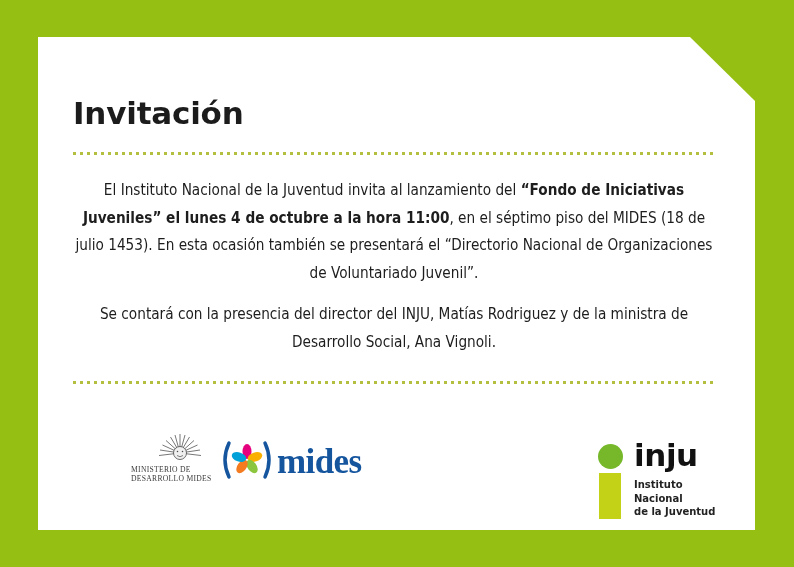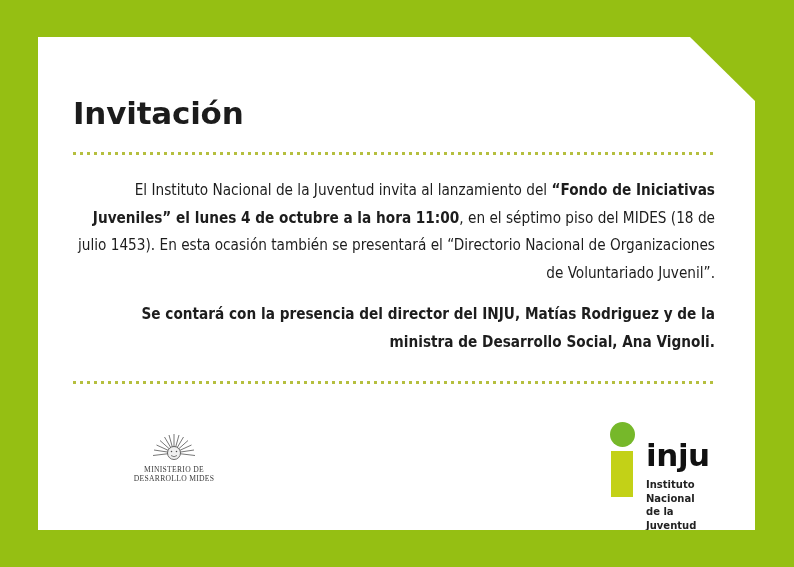--- a/index.html
+++ b/index.html
@@ -64,42 +64,42 @@
   
   .para {
     position: absolute;
     left: 0;
     right: 2px;
     font-size: 15.2px;
     line-height: 27.5px;
     color: #1d1d1d;
     font-family: "DejaVu Sans", sans-serif;
     font-stretch: condensed;
-    text-align: right;
+    text-align: center;
   }
   #para-1 { top: 140px; }
-  #para-2 { top: 264px; font-weight: bold; }
+  #para-2 { top: 264px; }
   .para b { font-weight: bold; }
 
   
   #logo-row {
     position: absolute;
     left: 0;
     right: 0;
     top: 378px;
     height: 100px;
   }
 
   
   #mds-logo {
     position: absolute;
-    left: 52px;
+    left: 58px;
     top: 18px;
     width: 98px;
-    text-align: center;
+    text-align: left;
   }
   #mds-sun {
     width: 46px;
     height: 30px;
     margin: 0 auto 2px;
     display: block;
   }
   #mds-text {
     font-family: "Liberation Serif", serif;
     font-size: 7.6px;
@@ -125,24 +125,24 @@
     color: #15559e;
     letter-spacing: -0.6px;
     line-height: 1;
     margin-left: 1px;
     margin-top: 2px;
   }
 
   
   #inju-logo {
     position: absolute;
-    left: 536px;
+    left: 524px;
     top: 7px;
     display: flex;
-    align-items: flex-start;
+    align-items: flex-end;
   }
   #inju-i {
     position: relative;
     width: 26px;
     height: 75px;
     flex: 0 0 auto;
   }
   #inju-dot {
     position: absolute;
     left: 1px;
@@ -223,20 +223,36 @@
           <circle cx="41" cy="37" r="1.5" fill="#4a4a4a"></circle>
           <circle cx="51" cy="37" r="1.5" fill="#4a4a4a"></circle>
           <path d="M40 45 Q46 50 52 45" stroke="#4a4a4a" stroke-width="1.4" fill="none"></path>
         </svg>
         <div id="mds-text">
           <div>MINISTERIO DE</div>
           <div>DESARROLLO MIDES</div>
         </div>
       </div>
 
+      <div id="mides-logo">
+        <svg id="mides-mark" viewBox="0 0 116 84">
+
+          <path d="M22 8 Q6 42 22 76" stroke="#15559e" stroke-width="7" fill="none" stroke-linecap="round"></path>
+          <path d="M94 8 Q110 42 94 76" stroke="#15559e" stroke-width="7" fill="none" stroke-linecap="round"></path>
+
+          <g>
+            <ellipse cx="58" cy="25" rx="9" ry="15" fill="#e5007d"></ellipse>
+            <ellipse cx="74" cy="36" rx="9" ry="15" fill="#f9b000" transform="rotate(72 74 36)"></ellipse>
+            <ellipse cx="68" cy="55" rx="9" ry="15" fill="#8cc63e" transform="rotate(144 68 55)"></ellipse>
+            <ellipse cx="48" cy="55" rx="9" ry="15" fill="#f47b20" transform="rotate(216 48 55)"></ellipse>
+            <ellipse cx="42" cy="36" rx="9" ry="15" fill="#00a0d8" transform="rotate(288 42 36)"></ellipse>
+          </g>
+        </svg>
+        <span id="mides-word">mides</span>
+      </div>
 
       <div id="inju-logo">
         <div id="inju-i">
           <div id="inju-dot"></div>
           <div id="inju-stem"></div>
         </div>
         <div id="inju-right">
           <div id="inju-word">inju</div>
           <div id="inju-sub">Instituto Nacional
 de la Juventud</div>

